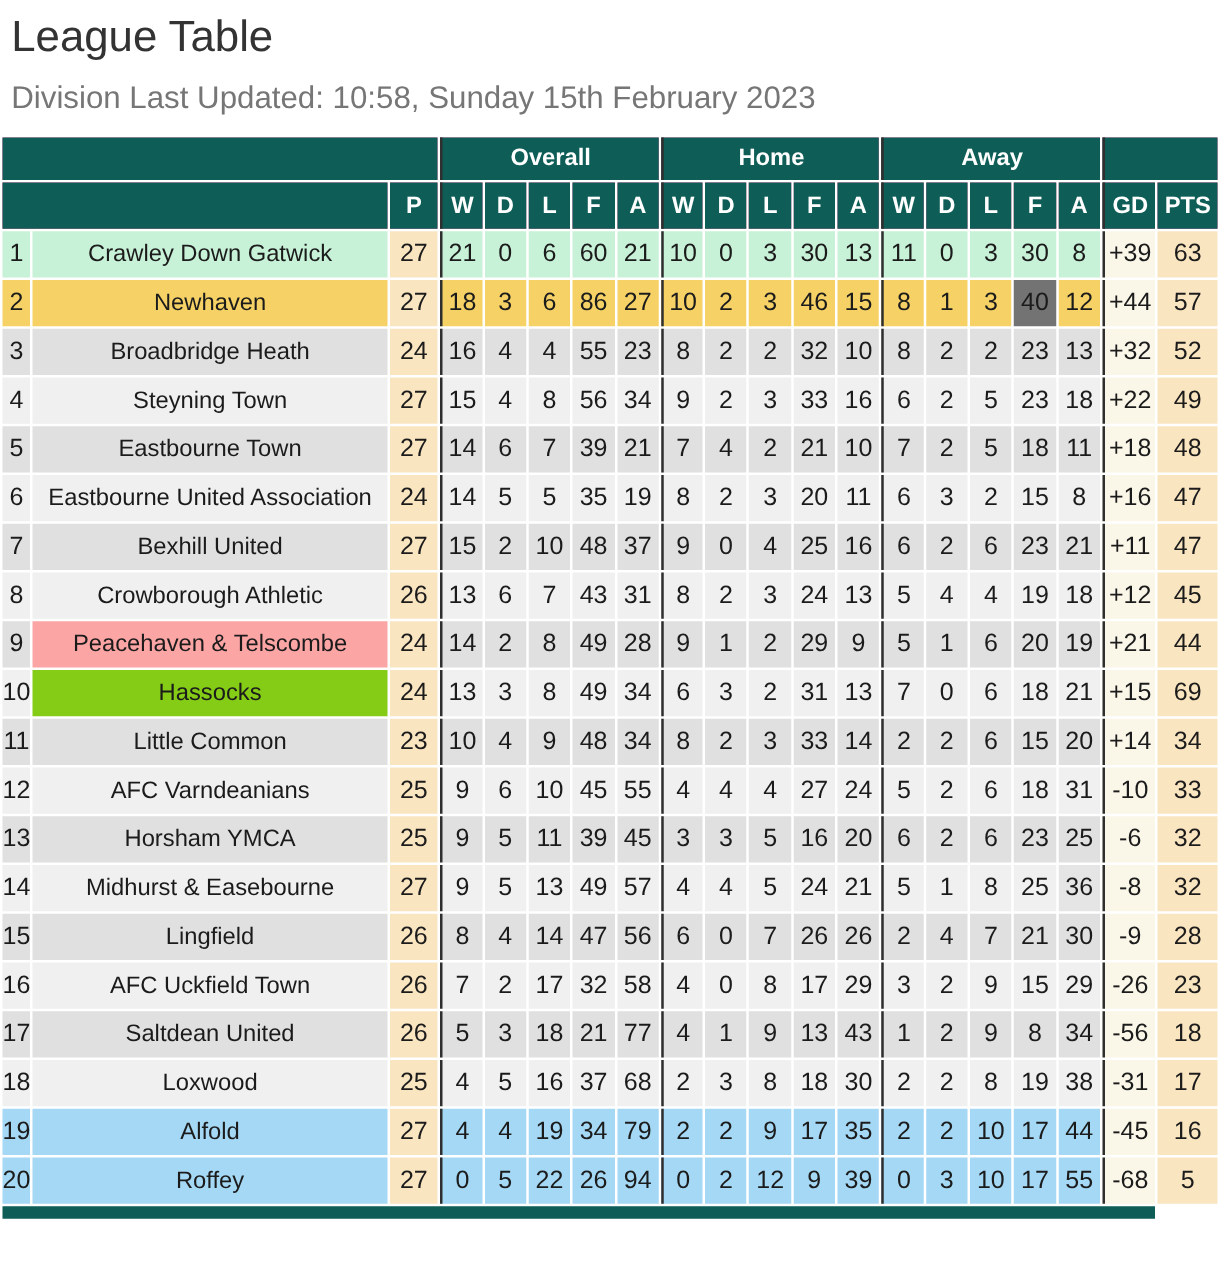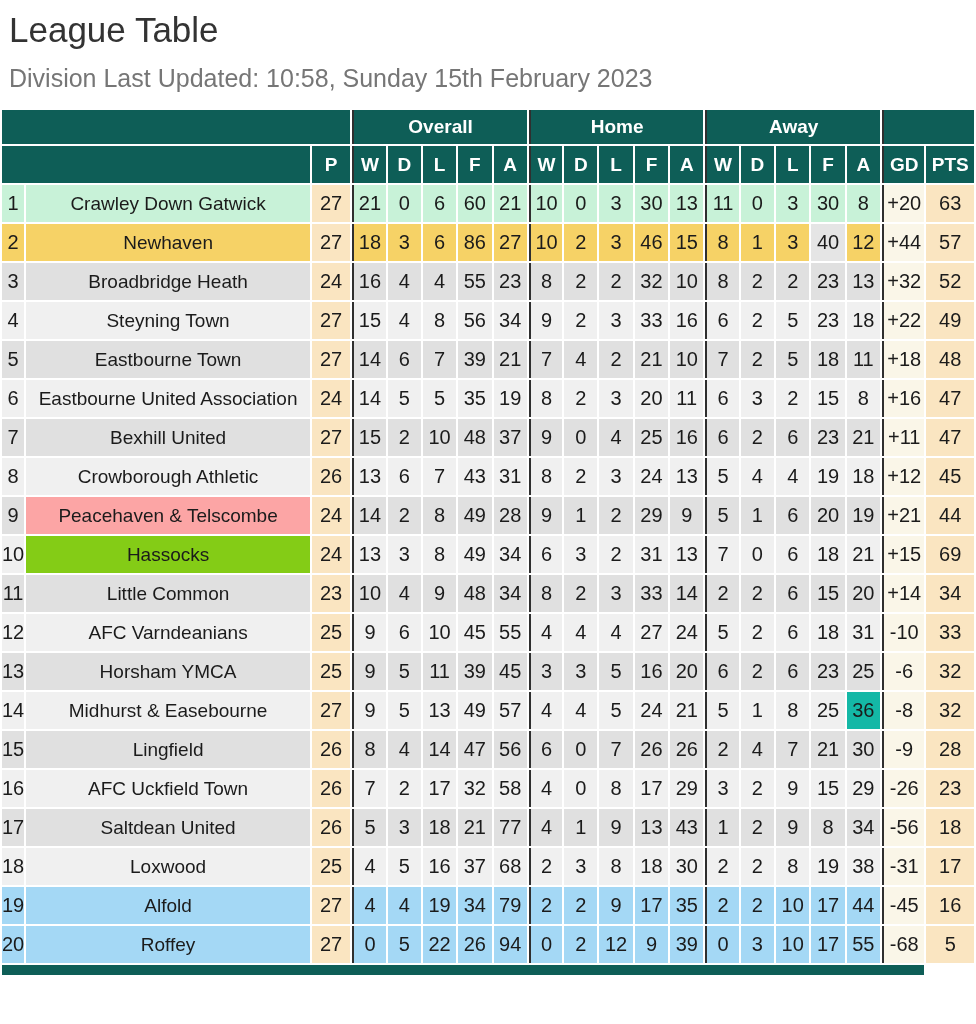--- a/index.html
+++ b/index.html
@@ -146,41 +146,41 @@
           <td class="c-stat sec" style="background: rgb(200, 242, 216);">10</td>
           <td class="c-stat" style="background: rgb(200, 242, 216);">0</td>
           <td class="c-stat" style="background: rgb(200, 242, 216);">3</td>
           <td class="c-stat" style="background: rgb(200, 242, 216);">30</td>
           <td class="c-stat" style="background: rgb(200, 242, 216);">13</td>
           <td class="c-stat sec" style="background: rgb(200, 242, 216);">11</td>
           <td class="c-stat" style="background: rgb(200, 242, 216);">0</td>
           <td class="c-stat" style="background: rgb(200, 242, 216);">3</td>
           <td class="c-stat" style="background: rgb(200, 242, 216);">30</td>
           <td class="c-stat" style="background: rgb(200, 242, 216);">8</td>
-          <td class="c-gd sec">+20</td>
+          <td class="c-gd sec">+39</td>
           <td class="c-pts">63</td>
         </tr>
         <tr>
           <td class="c-pos" style="background: rgb(246, 210, 102);">2</td>
           <td class="c-team" style="background: rgb(246, 210, 102);">Newhaven</td>
           <td class="c-p">27</td>
           <td class="c-stat sec" style="background: rgb(246, 210, 102);">18</td>
           <td class="c-stat" style="background: rgb(246, 210, 102);">3</td>
           <td class="c-stat" style="background: rgb(246, 210, 102);">6</td>
           <td class="c-stat" style="background: rgb(246, 210, 102);">86</td>
           <td class="c-stat" style="background: rgb(246, 210, 102);">27</td>
           <td class="c-stat sec" style="background: rgb(246, 210, 102);">10</td>
           <td class="c-stat" style="background: rgb(246, 210, 102);">2</td>
           <td class="c-stat" style="background: rgb(246, 210, 102);">3</td>
           <td class="c-stat" style="background: rgb(246, 210, 102);">46</td>
           <td class="c-stat" style="background: rgb(246, 210, 102);">15</td>
           <td class="c-stat sec" style="background: rgb(246, 210, 102);">8</td>
           <td class="c-stat" style="background: rgb(246, 210, 102);">1</td>
           <td class="c-stat" style="background: rgb(246, 210, 102);">3</td>
-          <td class="c-stat" style="background: #e5e5e5;">40</td>
+          <td class="c-stat" style="background: #737373;">40</td>
           <td class="c-stat" style="background: rgb(246, 210, 102);">12</td>
           <td class="c-gd sec">+44</td>
           <td class="c-pts">57</td>
         </tr>
         <tr>
           <td class="c-pos" style="background: rgb(224, 224, 224);">3</td>
           <td class="c-team" style="background: rgb(224, 224, 224);">Broadbridge Heath</td>
           <td class="c-p">24</td>
           <td class="c-stat sec" style="background: rgb(224, 224, 224);">16</td>
           <td class="c-stat" style="background: rgb(224, 224, 224);">4</td>
@@ -431,21 +431,21 @@
           <td class="c-stat" style="background: rgb(240, 240, 240);">57</td>
           <td class="c-stat sec" style="background: rgb(240, 240, 240);">4</td>
           <td class="c-stat" style="background: rgb(240, 240, 240);">4</td>
           <td class="c-stat" style="background: rgb(240, 240, 240);">5</td>
           <td class="c-stat" style="background: rgb(240, 240, 240);">24</td>
           <td class="c-stat" style="background: rgb(240, 240, 240);">21</td>
           <td class="c-stat sec" style="background: rgb(240, 240, 240);">5</td>
           <td class="c-stat" style="background: rgb(240, 240, 240);">1</td>
           <td class="c-stat" style="background: rgb(240, 240, 240);">8</td>
           <td class="c-stat" style="background: rgb(240, 240, 240);">25</td>
-          <td class="c-stat" style="background: #14b8a6;">36</td>
+          <td class="c-stat" style="background: #e5e5e5;">36</td>
           <td class="c-gd sec">-8</td>
           <td class="c-pts">32</td>
         </tr>
         <tr>
           <td class="c-pos" style="background: rgb(224, 224, 224);">15</td>
           <td class="c-team" style="background: rgb(224, 224, 224);">Lingfield</td>
           <td class="c-p">26</td>
           <td class="c-stat sec" style="background: rgb(224, 224, 224);">8</td>
           <td class="c-stat" style="background: rgb(224, 224, 224);">4</td>
           <td class="c-stat" style="background: rgb(224, 224, 224);">14</td>

